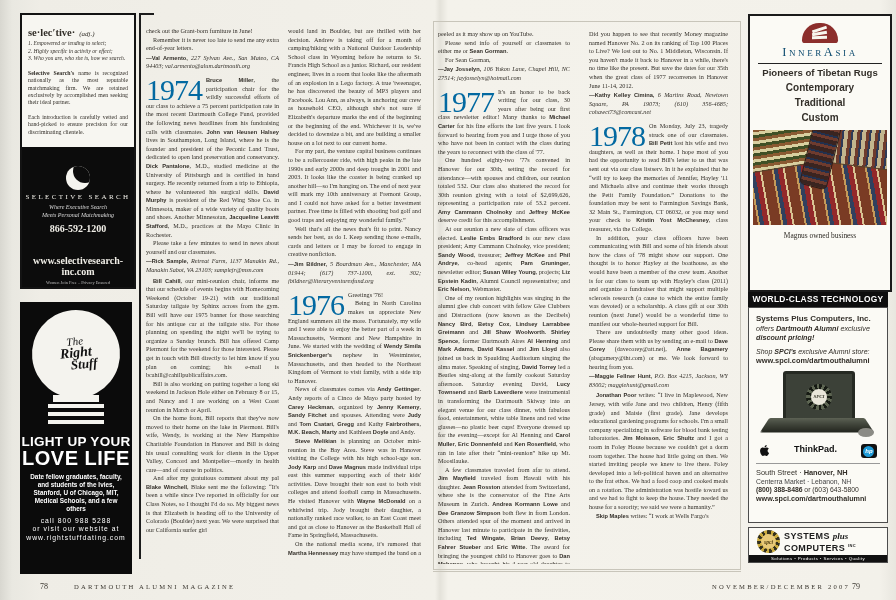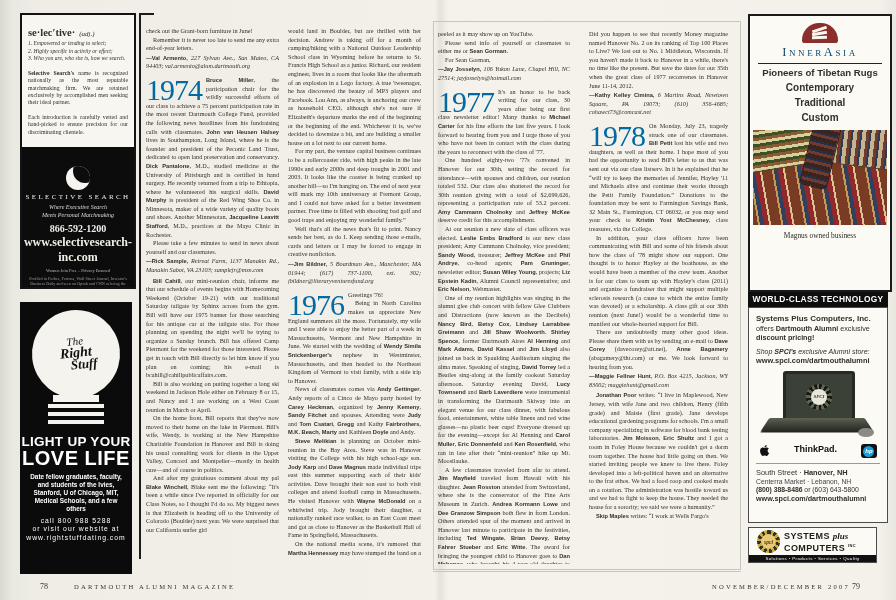--- a/index.html
+++ b/index.html
@@ -27,21 +27,21 @@
   .sel-word{font-weight:700;font-size:10.5px;text-align:center;}
   .sel-pos{font-style:italic;font-size:7px;font-weight:400;}
   .sel-def{font-style:italic;font-size:5.6px;line-height:7.6px;}
   .sel-para{font-size:5.8px;line-height:7.4px;margin-top:7px;text-align:justify;}
   .sel-black{position:absolute;left:0;bottom:0;width:100%;height:140px;background:#0c0c0c;color:#f1efe8;text-align:center;padding-top:19px;box-sizing:border-box;}
   .ss-logo{width:24px;height:24px;border-radius:50%;background:#f5f4ef;position:relative;overflow:hidden;margin:0 auto 3px;}
   .ss-logo i{position:absolute;width:24px;height:24px;border-radius:50%;background:#0c0c0c;left:7px;top:-7px;}
   .ss-brand{font-size:7px;letter-spacing:2.4px;}
   .ss-tag{font-style:italic;font-size:6px;line-height:7.5px;color:#ddd;margin-top:3px;}
   .ss-phone{font-weight:700;font-size:10px;margin-top:4px;}
-  .ss-url{font-weight:700;font-size:12px;margin-top:1px;}
+  .ss-url{font-weight:700;font-size:10px;margin-top:21px;}
   .ss-note{font-size:4.4px;color:#bdbdbd;margin-top:3px;}
   .ss-fine{font-size:4.2px;line-height:5.4px;color:#9a9a9a;margin:3px 5px 0;}
   
   #ad-rightstuff{left:20px;top:302px;width:112px;height:272px;background:#0b0b0b;color:#fff;text-align:center;overflow:hidden;}
   .bulb{width:88px;height:88px;border-radius:50%;background:#f4f3ee;margin:8px auto 0;display:flex;flex-direction:column;align-items:center;justify-content:center;color:#111;transform:rotate(-6deg);}
   .bulb .l1{font-style:italic;font-size:11px;line-height:9px;}
   .bulb .l2{font-style:italic;font-size:14px;line-height:13px;font-weight:700;}
   .bulb .l3{font-style:italic;font-size:13px;line-height:12px;font-weight:700;margin-left:14px;}
   .bulb-neck{width:46px;height:7px;background:#f4f3ee;margin:-3px auto 0;}
   .bulb-stripes{width:56px;height:24px;margin:2px auto 0;background:repeating-linear-gradient(#f4f3ee 0 4px,#0b0b0b 4px 8px);}
@@ -68,21 +68,21 @@
     background:repeating-linear-gradient(90deg,#c3b58e 0 4px,#703b2c 4px 7px,#2e3a57 7px 9px);}
   .rug-roll{position:absolute;left:40%;top:-12px;width:26px;height:68px;transform:rotate(14deg);border-radius:5px;border:1px solid #2c1d18;
     background:repeating-linear-gradient(0deg,#3a2420 0 4px,#6e3b2e 4px 7px,#22304d 7px 9px);}
   .ia-addr{font-size:7px;line-height:9px;color:#2e2a24;}
   .ia-note{font-size:7.4px;margin-top:6px;color:#2e2a24;}
   
   #spci-banner{left:748px;top:292px;width:140px;height:15px;background:#0e0e0e;color:#fff;
     font-family:"Liberation Sans",sans-serif;font-weight:700;font-size:8.4px;line-height:15px;text-align:center;letter-spacing:.3px;}
   #spci-card{left:748px;top:307px;width:140px;height:216px;border:1px solid #4c4c4c;background:#fbfaf5;box-sizing:border-box;padding:6px 7px 0;overflow:hidden;}
   .sp-l1{font-family:"Liberation Sans",sans-serif;font-size:8px;}
-  .sp-l2{font-family:"Liberation Sans",sans-serif;font-size:7.2px;line-height:9px;margin-top:1px;}
+  .sp-l2{font-family:"Liberation Sans",sans-serif;font-size:7.2px;font-style:italic;line-height:9px;margin-top:1px;}
   .sp-l3{font-family:"Liberation Sans",sans-serif;font-size:7px;font-style:italic;margin-top:6px;}
   .sp-l4{font-family:"Liberation Sans",sans-serif;font-size:7.4px;margin-top:1px;}
   .laptop{position:relative;width:110px;height:68px;margin:6px auto 0;}
   .lap-screen{position:absolute;left:20px;top:0;width:66px;height:45px;background:#3c4138;border:3px solid #262a23;border-radius:3px;}
   .lap-burst{position:absolute;left:50%;top:50%;width:26px;height:26px;margin:-13px 0 0 -13px;border-radius:50%;
     background:repeating-conic-gradient(#161a13 0 14deg,#5d6552 14deg 28deg);}
   .lap-core{position:absolute;inset:5px;border-radius:50%;background:#e9e6da;display:flex;align-items:center;justify-content:center;
     font:italic 700 5px "Liberation Serif",serif;color:#3a3a2e;}
   .lap-kbd{position:absolute;left:2px;bottom:6px;width:104px;height:17px;border-radius:2px;
     background:linear-gradient(#5d6255,#23261f);transform:perspective(50px) rotateX(32deg);}
@@ -91,21 +91,21 @@
   .apple-icon svg{display:block;}
   .tp-logo{font-family:"Liberation Sans",sans-serif;font-weight:700;font-size:9px;color:#111;}
   .hp-logo{width:16px;height:14px;background:#111;border-radius:3px;display:flex;align-items:center;justify-content:center;}
   .hp-circle{width:11px;height:11px;border-radius:50%;background:#1f9ad6;color:#fff;font:italic 700 6px "Liberation Sans",sans-serif;
     display:flex;align-items:center;justify-content:center;}
   .sp-div{height:1px;background:#999;margin:5px 0 4px;}
   .sp-a1{font-family:"Liberation Sans",sans-serif;font-size:7.4px;}
   .sp-a2{font-family:"Liberation Sans",sans-serif;font-size:6.8px;color:#444;margin-top:1px;}
   .sp-a3{font-family:"Liberation Sans",sans-serif;font-size:6.8px;margin-top:1px;}
   .sp-a4{font-family:"Liberation Sans",sans-serif;font-size:7.2px;margin-top:1px;}
-  #spci-logobox{left:748px;top:527px;width:129px;height:36px;border:1px solid #4c4c4c;background:#fbfaf5;box-sizing:border-box;overflow:hidden;}
+  #spci-logobox{left:748px;top:527px;width:140px;height:36px;border:1px solid #4c4c4c;background:#fbfaf5;box-sizing:border-box;overflow:hidden;}
   .slb-row{display:flex;align-items:center;gap:4px;padding:2px 0 0 8px;}
   .sun{width:23px;height:23px;border-radius:50%;background:repeating-conic-gradient(#33301c 0 16deg,#c8a93e 16deg 32deg);position:relative;flex:0 0 auto;}
   .sun-core{position:absolute;inset:4px;background:#e7c978;border-radius:50%;display:flex;align-items:center;justify-content:center;
     font:italic 700 5.5px "Liberation Serif",serif;color:#4a3a10;}
   .slb-l1{font-family:"Liberation Sans",sans-serif;font-weight:700;font-size:9px;letter-spacing:.4px;line-height:9px;color:#1c1c1c;}
   .slb-plus{font:italic 700 9px "Liberation Serif",serif;letter-spacing:0;}
   .slb-inc{font-size:4px;vertical-align:super;}
   .slb-strip{background:#111;color:#fff;font:400 4.4px "Liberation Sans",sans-serif;text-align:center;line-height:7px;margin-top:2px;letter-spacing:.4px;}
   
   .folio{font-size:6.6px;letter-spacing:2.2px;color:#3a362f;display:flex;align-items:baseline;}

